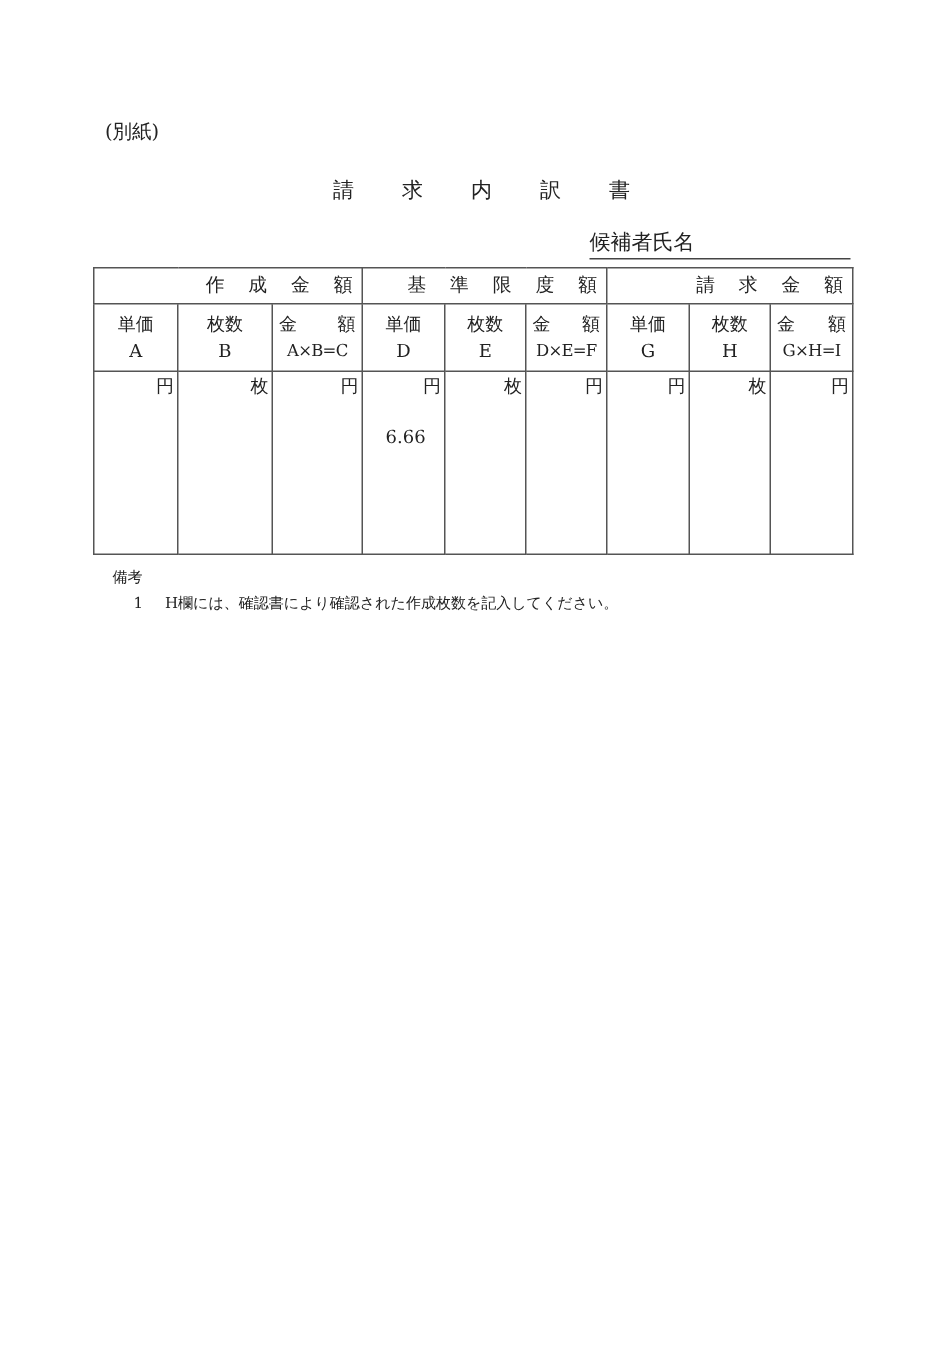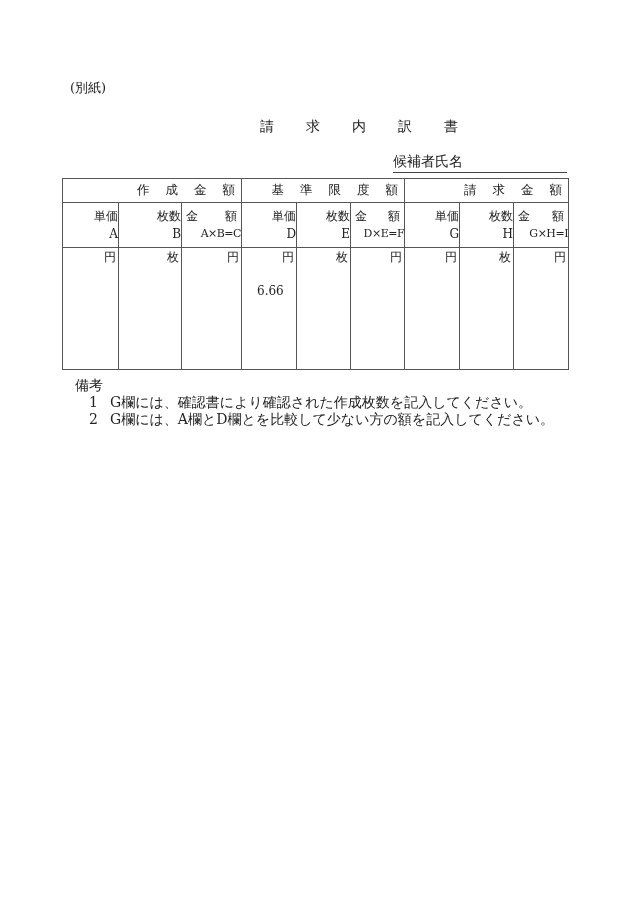--- a/index.html
+++ b/index.html
@@ -1,32 +1,32 @@
 <!DOCTYPE html>
 <html><head>
 <meta charset="utf-8">
 <style>
   html, body { margin: 0; padding: 0; background: #ffffff; }
   body { width: 630px; height: 903px; position: relative; overflow: hidden;
          font-family: "DejaVu Serif", "Liberation Serif", serif; color: #222; }
   .abs { position: absolute; }
   .annex { left: 70px; top: 79px; font-size: 13px; text-align: right; }
-  .title { left: 222px; top: 118px; font-size: 14px; letter-spacing: 0; margin-left: 38px; }
+  .title { left: 222px; top: 118px; font-size: 14px; letter-spacing: 0; }
   .title span { display: inline-block; width: 46px; }
   .cand { left: 393px; top: 153px; width: 174px; font-size: 14px; border-bottom: 1px solid #444; padding-bottom: 1px; }
   table.grid { position: absolute; left: 62px; top: 178px; border-collapse: collapse; table-layout: fixed; width: 506px; font-size: 12px; }
   table.grid td { border: 1px solid #555; padding: 0; vertical-align: top; }
   tr.h1 td { height: 23px; text-align: right; vertical-align: middle; letter-spacing: 6px; font-size: 12.5px; }
-  tr.h2 td { height: 44px; text-align: right; vertical-align: middle; line-height: 18px; font-size: 12px; }
+  tr.h2 td { height: 44px; text-align: center; vertical-align: middle; line-height: 18px; font-size: 12px; }
   tr.h2 td .amt { display: flex; justify-content: space-between; padding: 0 4px; }
   tr.h2 td .f { font-size: 11px; letter-spacing: -0.5px; }
   tr.body td { height: 121px; position: relative; }
   .unit { position: absolute; right: 2px; top: 1px; font-size: 12px; }
   .val { position: absolute; left: 15px; top: 36px; font-size: 12px; }
-  .notes { left: 75px; top: 377px; font-size: 14px; line-height: 17px; }
+  .notes { left: 75px; top: 377px; font-size: 10px; line-height: 17px; }
   .notes .n { padding-left: 14px; }
   .notes .n .num { display: inline-block; width: 21px; }
 </style>
 </head>
 <body>
 
 <div class="abs annex">(別紙)</div>
 
 <div class="abs title">
   <span>請</span><span>求</span><span>内</span><span>訳</span><span>書</span>
@@ -127,15 +127,14 @@
         </td>
     <td>
           <span class="unit">円</span>
         </td>
   </tr>
 </tbody>
   </table>
 
 <div class="abs notes">
   <div>備考</div>
-  <div class="n"><span class="num">1</span><span>G欄には、確認書により確認された作成枚数を記入してください。</span></div>
-  <div class="n"><span class="num">2</span><span>G欄には、A欄とD欄とを比較して少ない方の額を記入してください。</span></div>
+  <div class="n"><span class="num">1</span><span>H欄には、確認書により確認された作成枚数を記入してください。</span></div>
 </div>
 
 </body></html>

